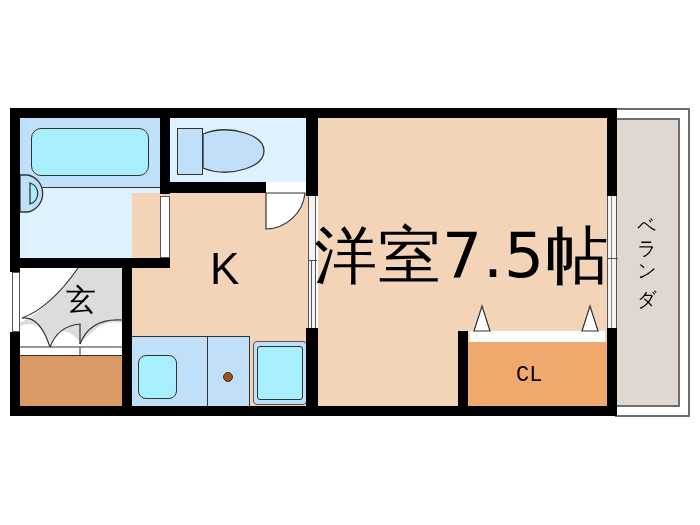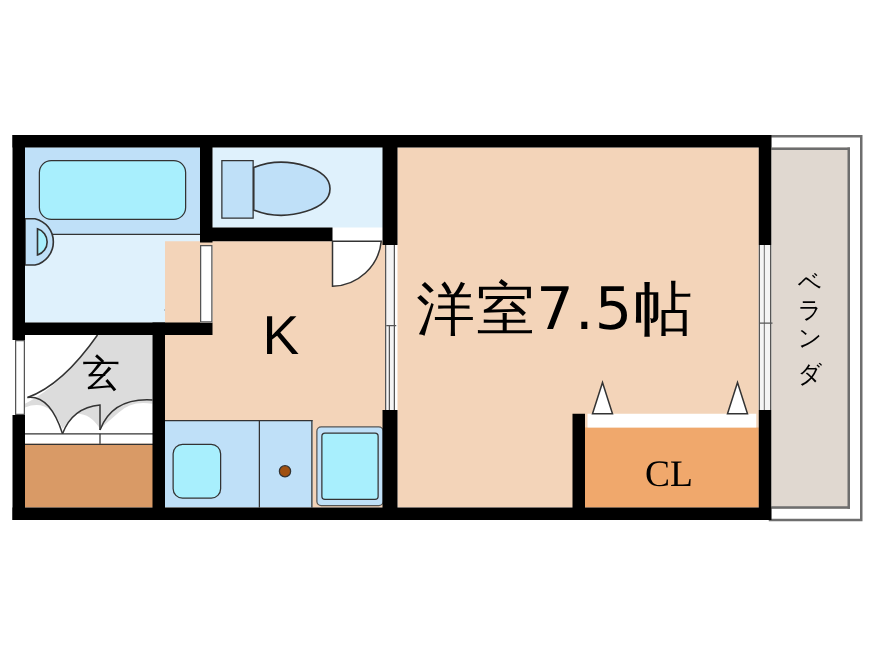--- a/index.html
+++ b/index.html
@@ -57,31 +57,31 @@
   <path d="M2 50 Q20 48 30 79" fill="none" stroke="#333" stroke-width="1.2"></path>
   <path d="M30 79 Q38 58 60 56 V76" fill="none" stroke="#333" stroke-width="1.2"></path>
   <path d="M60 76 Q70 50 102 52" fill="none" stroke="#333" stroke-width="1.2"></path>
   <line x1="0" y1="79" x2="104" y2="79" stroke="#333" stroke-width="1"></line>
   <line x1="60" y1="79" x2="60" y2="88" stroke="#333" stroke-width="1"></line>
 </svg>
 <div class="label" style="left:66px;top:285px;font-size:30px;">玄</div>
 <div class="abs" style="left:20px;top:355px;width:104px;height:51px;background:#d99a66;border-top:1px solid #333;"></div>
 
 <div class="abs" style="left:318px;top:118px;width:289px;height:288px;background:#f3d4b9;"></div>
-<div class="label" style="left:333px;top:224px;font-size:47px;letter-spacing:1px;">洋室7.5帖</div>
+<div class="label" style="left:314px;top:224px;font-size:63px;letter-spacing:1px;">洋室7.5帖</div>
 
 <div class="abs" style="left:468px;top:342px;width:139px;height:64px;background:#f0a86c;"></div>
 <div class="abs" style="left:470px;top:331px;width:135px;height:11px;background:#ffffff;"></div>
 <svg style="left:472px;top:304px;" width="20" height="28">
   <path d="M2 27 L10 2 L18 27 Z" fill="#ffffff" stroke="#333" stroke-width="1.2"></path>
 </svg>
 <svg style="left:580px;top:304px;" width="20" height="28">
   <path d="M2 27 L10 2 L18 27 Z" fill="#ffffff" stroke="#333" stroke-width="1.2"></path>
 </svg>
-<div class="label" style="left:516px;top:365px;font-size:30px;font-family:Liberation Serif, serif;">CL</div>
+<div class="label" style="left:516px;top:365px;font-size:22px;font-family:Liberation Mono, monospace;">CL</div>
 
 <div class="wall" style="left:10px;top:108px;width:607px;height:10px;"></div>
 <div class="wall" style="left:10px;top:406px;width:607px;height:10px;"></div>
 <div class="wall" style="left:10px;top:108px;width:10px;height:164px;"></div>
 <div class="wall" style="left:10px;top:332px;width:10px;height:84px;"></div>
 <div class="wall" style="left:607px;top:108px;width:10px;height:88px;"></div>
 <div class="wall" style="left:607px;top:328px;width:10px;height:88px;"></div>
 
 <div class="wall" style="left:160px;top:108px;width:10px;height:86px;"></div>
 <div class="wall" style="left:160px;top:182px;width:106px;height:11px;"></div>

